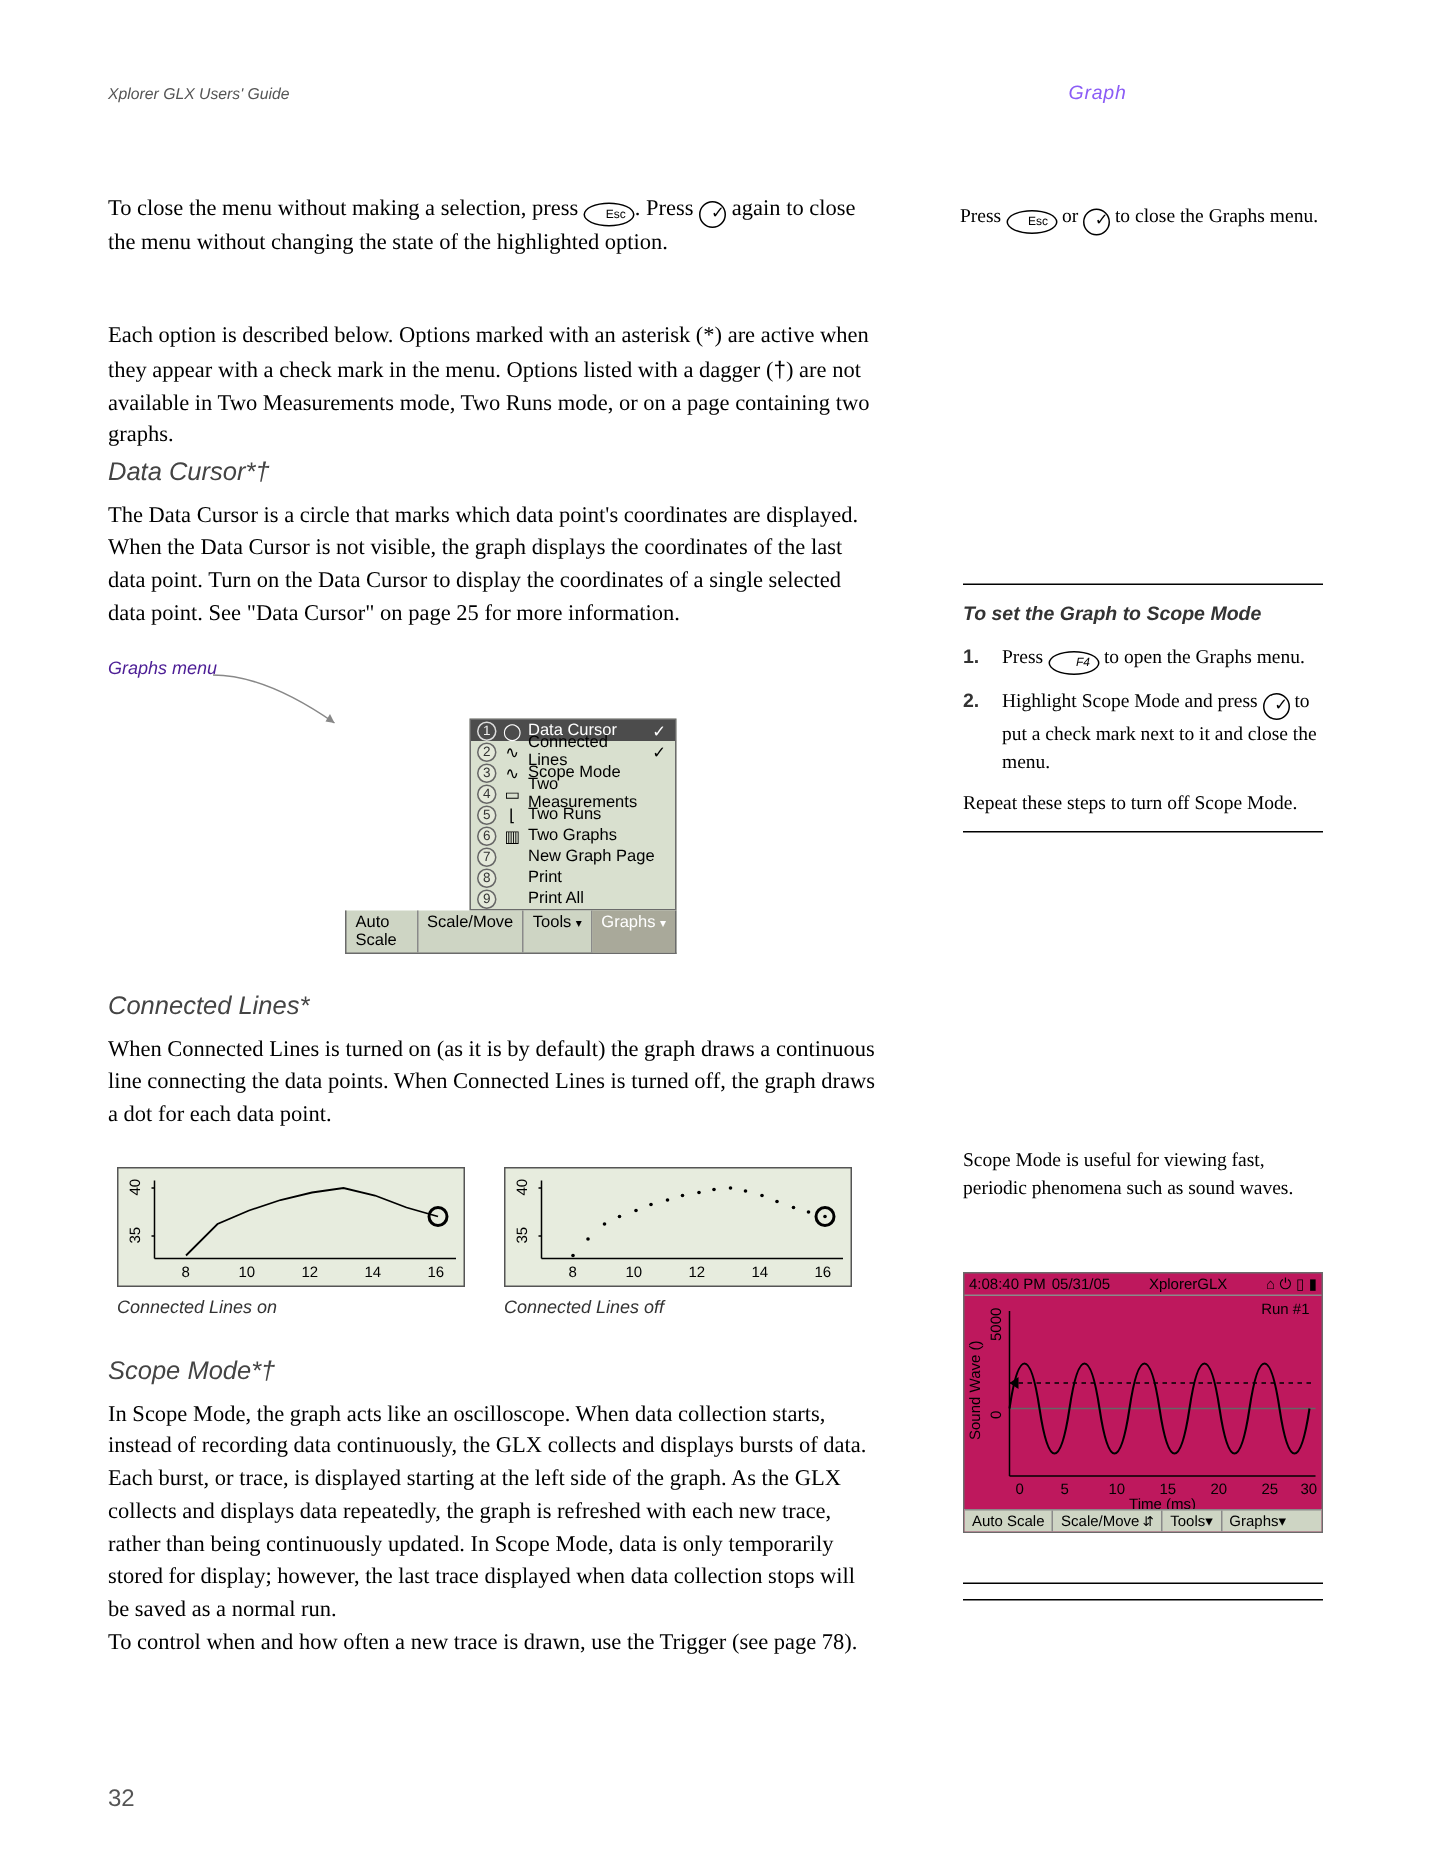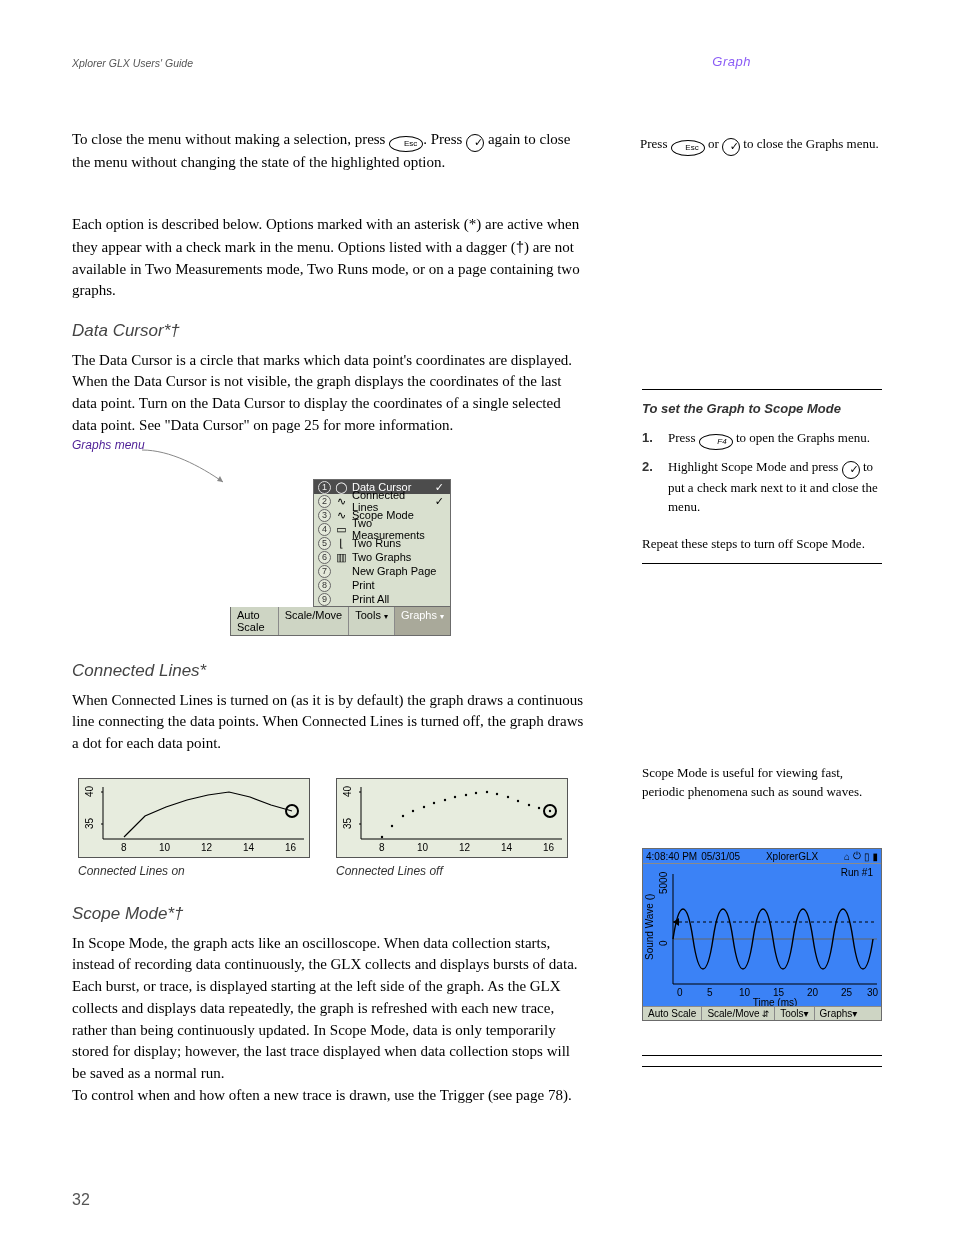--- a/index.html
+++ b/index.html
@@ -186,21 +186,21 @@
     font-family: Arial, Helvetica, sans-serif;
     font-size: 10px;
     fill: #000;
   }
   
   .scope {
     position: absolute;
     top: 848px;
     left: 642px;
     width: 240px;
-    background: #3b82f6;
+    background: #be185d;
     border: 1px solid #6b6b6b;
     box-sizing: border-box;
     font-family: Tahoma, Arial, sans-serif;
     font-size: 10px;
     color: #000;
   }
   .scope .topbar {
     display: flex;
     align-items: center;
     height: 14px;
@@ -245,21 +245,21 @@
     <span class="btn-oval circ">✓</span>
     to close the Graphs menu.
   </div>
 
   <div class="col-left" style="top:214px;">
     <span>Each option is described below. Options marked with an asterisk (*) are active when they appear with a check mark in the menu. Options listed with a dagger</span>
     (<span style="font-family:Arial;">†</span>)
     <span>are not available in Two Measurements mode, Two Runs mode, or on a page containing two graphs.</span>
   </div>
 
-  <div class="col-left" style="top:319px;">
+  <div class="col-left" style="top:303px;">
     <div class="heading">
       <span>Data Cursor*</span><span>†</span>
     </div>
     <div>The Data Cursor is a circle that marks which data point's coordinates are displayed. When the Data Cursor is not visible, the graph displays the coordinates of the last data point. Turn on the Data Cursor to display the coordinates of a single selected data point. See "Data Cursor" on page 25 for more information.</div>
   </div>
 
   <div class="col-left" style="top:437px; width:160px; font-family:Arial,Helvetica,sans-serif; font-style:italic; font-size:12px; color:#4c1d95;">
     Graphs menu
   </div>
   <div style="position:absolute; top:448px; left:140px; width:85px; height:40px;">
@@ -340,21 +340,21 @@
       </div>
     </div>
     <div class="step">
       <div class="num">2.</div>
       <div class="txt">
         Highlight Scope Mode and press
         <span class="btn-oval circ">✓</span>
         to put a check mark next to it and close the menu.
       </div>
     </div>
-    <div style="margin-top:18px;">Repeat these steps to turn off Scope Mode.</div>
+    <div style="margin-top:8px;">Repeat these steps to turn off Scope Mode.</div>
     <hr class="hr-bot">
   </div>
 
   <div class="col-left" style="top:659px;">
     <div class="heading">Connected Lines*</div>
     <div>When Connected Lines is turned on (as it is by default) the graph draws a continuous line connecting the data points. When Connected Lines is turned off, the graph draws a dot for each data point.</div>
   </div>
 
   <div class="chart-box" style="top:778px; left:78px; width:232px; height:80px;">
     <svg class="chart-svg" width="230" height="78" viewBox="0 0 230 78">

